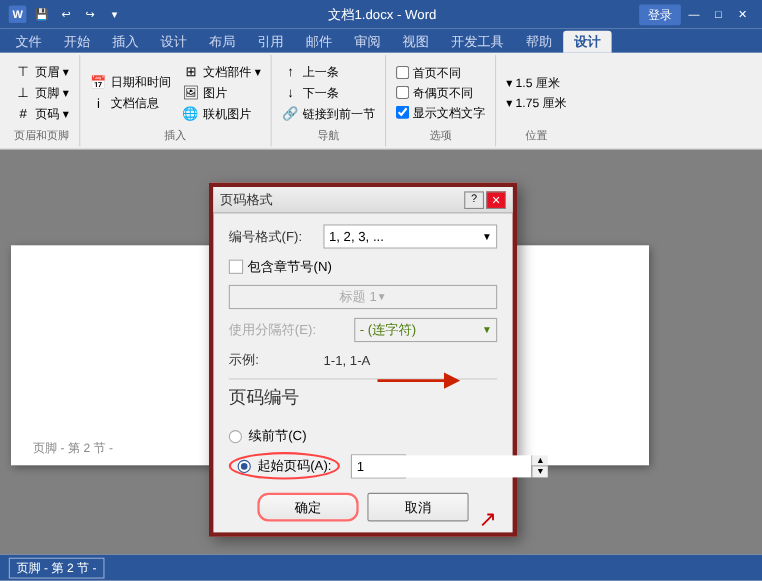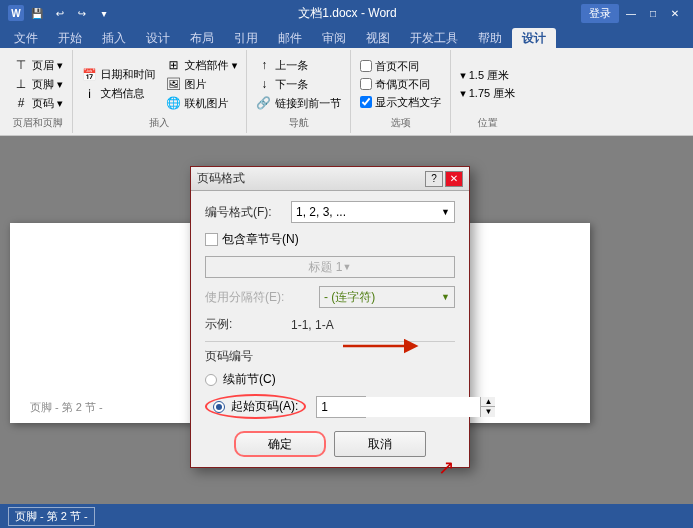--- a/index.html
+++ b/index.html
@@ -143,21 +143,21 @@
       position: absolute;
       bottom: 8px;
       left: 20px;
       font-size: 11px;
       color: #888;
     }
 
     
     .dialog {
       background: #f0f0f0;
-      border: 1px solid #7f1d1d;
+      border: 4px solid #7f1d1d;
       box-shadow: 4px 4px 12px rgba(0,0,0,0.4);
       width: 280px;
       position: absolute;
       top: 30px;
       left: 190px;
     }
     .dialog-title-bar {
       background: linear-gradient(to bottom, #f0f0f0, #dcdcdc);
       border-bottom: 1px solid #aaa;
       height: 24px;
@@ -213,23 +213,23 @@
       height: 13px;
       border: 1px solid #aaa;
       background: white;
     }
     .dialog-divider {
       height: 1px;
       background: #ccc;
       margin: 6px 0;
     }
     .dialog-section-title {
-      font-size: 12px;
+      font-size: 16px;
       color: #333;
-      margin-bottom: 6px;
+      margin-bottom: 16px;
     }
     .dialog-radio-row {
       display: flex;
       align-items: center;
       gap: 6px;
       margin-bottom: 6px;
     }
     .dialog-radio {
       width: 12px;
       height: 12px;

